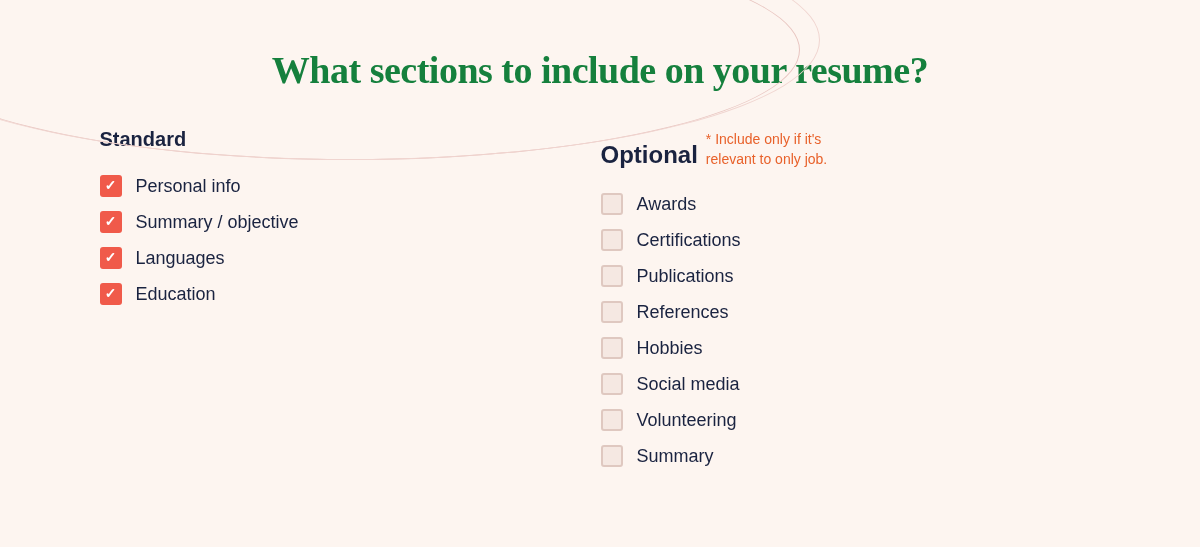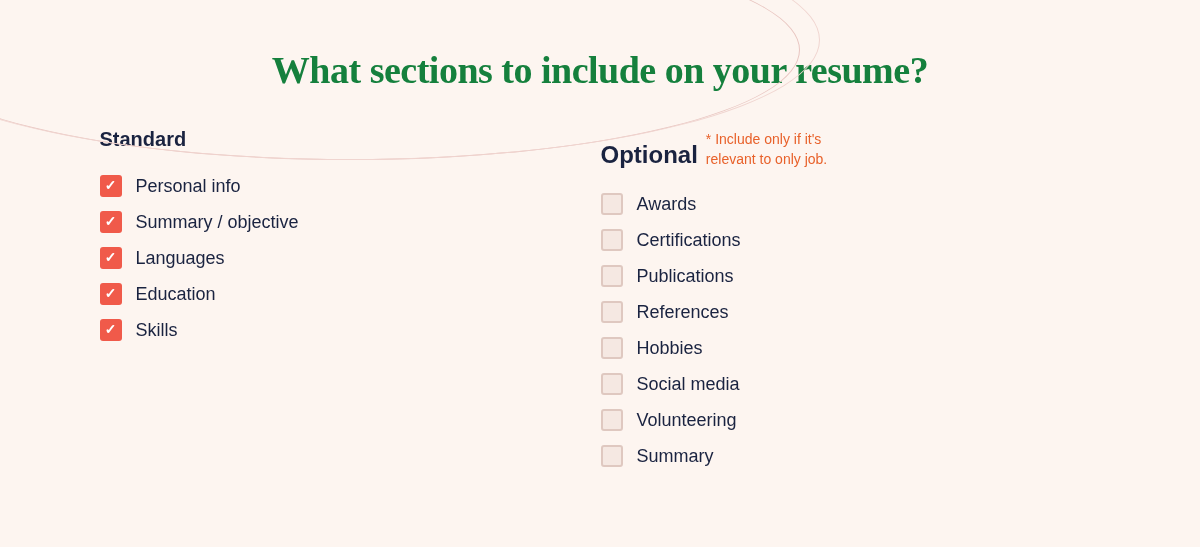--- a/index.html
+++ b/index.html
@@ -163,24 +163,20 @@
           <span class="item-label">Summary / objective</span>
         </div>
         <div class="checklist-item">
           <div class="checkbox-checked"></div>
           <span class="item-label">Languages</span>
         </div>
         <div class="checklist-item">
           <div class="checkbox-checked"></div>
           <span class="item-label">Education</span>
         </div>
-        <div class="checklist-item">
-          <div class="checkbox-checked"></div>
-          <span class="item-label">Skills</span>
-        </div>
       </div>
   </div>
 
   <div class="divider"></div>
 
   <div class="column">
     <div class="optional-header">
       <span class="optional-title">Optional</span>
       <div class="optional-note">
         <span>* Include only if it's</span><br>

